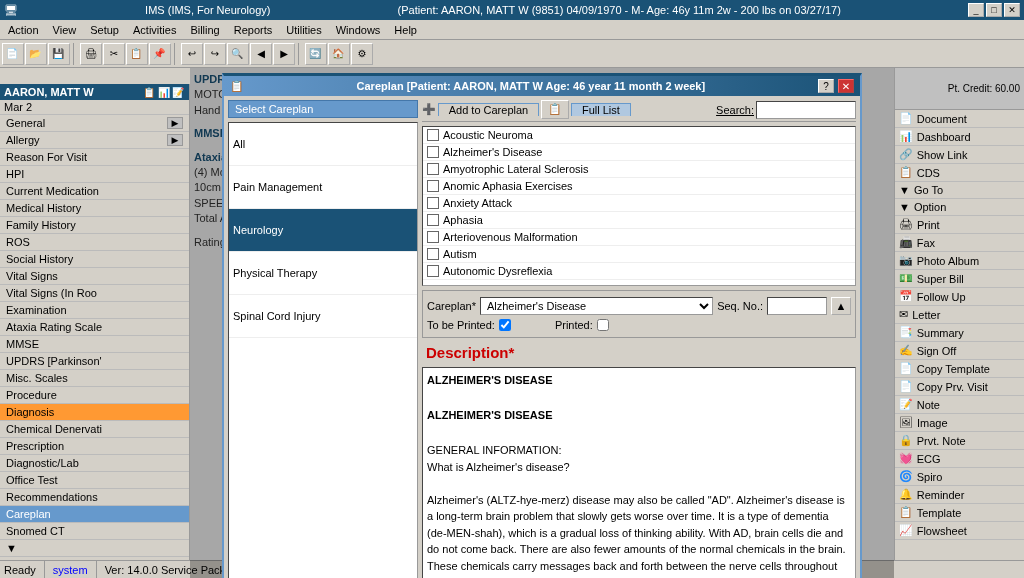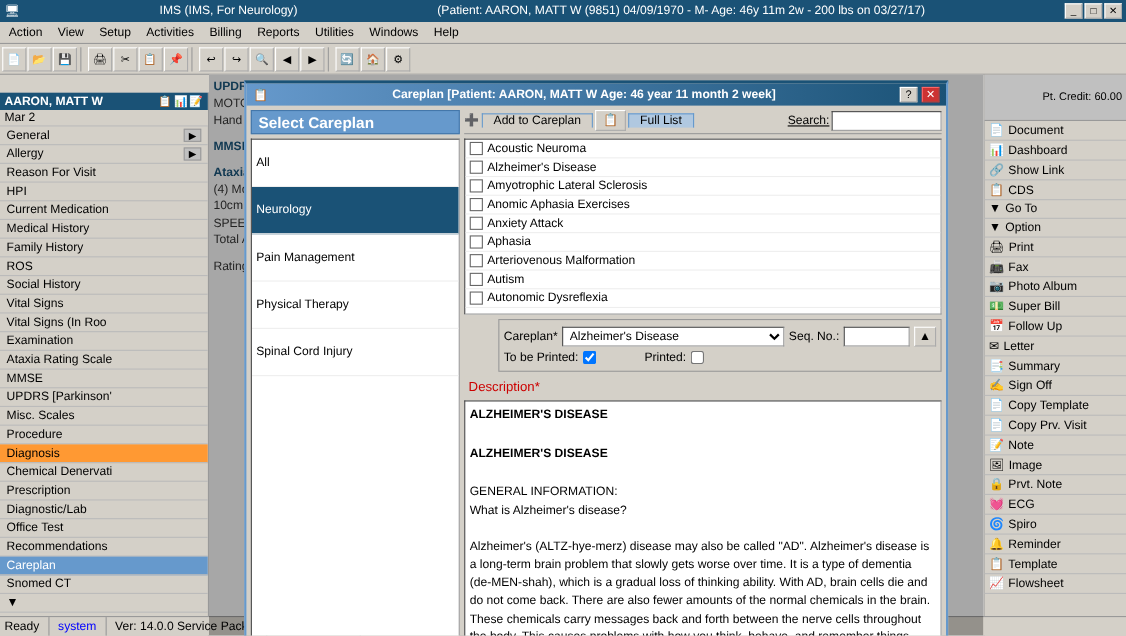--- a/index.html
+++ b/index.html
@@ -222,22 +222,22 @@
       width: 190px;
       display: flex;
       flex-direction: column;
       gap: 4px;
     }
 
     .section-label {
       background: #6699cc;
       color: white;
       padding: 2px 6px;
-      font-weight: bold;
-      font-size: 14px;
+      font-weight: normal;
+      font-size: 11px;
       border: 1px solid #4477aa;
     }
 
     .careplan-list {
       border: 1px inset #999;
       background: white;
       flex: 1;
       overflow-y: auto;
       min-height: 120px;
     }
@@ -524,22 +524,22 @@
               <button class="modal-close-btn">✕</button>
             </div>
           </div>
 
           <div class="modal-body">
 
             <div class="modal-left">
               <div class="section-label">Select Careplan</div>
               <div class="careplan-list">
                 <div class="careplan-list-item">All</div>
+                <div class="careplan-list-item">Pain Management</div>
                 <div class="careplan-list-item selected">Neurology</div>
-                <div class="careplan-list-item">Pain Management</div>
                 <div class="careplan-list-item">Physical Therapy</div>
                 <div class="careplan-list-item">Spinal Cord Injury</div>
               </div>
 
             </div>
 
             <div class="modal-right">
 
               <div class="tab-bar">
                 <span>➕</span>
@@ -582,39 +582,39 @@
                 <div class="condition-item">
                   <div class="condition-checkbox"></div>
                   <span>Autism</span>
                 </div>
                 <div class="condition-item">
                   <div class="condition-checkbox"></div>
                   <span>Autonomic Dysreflexia</span>
                 </div>
               </div>
 
-              <div style="background:#d4d0c8; border:1px solid #999; padding:4px;margin-left:31px;">
+              <div style="background:#d4d0c8; border:1px solid #999; padding:4px;">
                 <div class="form-row">
                   <span class="form-label">Careplan*</span>
                   <select class="form-select">
                     <option>Alzheimer's Disease</option>
                   </select>
                   <span class="form-label">Seq. No.:</span>
                   <input type="text" class="form-input" style="width: 60px; flex: 0 0 auto;" value="">
                   <button style="width:20px; height:18px; background:#d4d0c8; border:1px outset #fff; cursor:pointer;">▲</button>
                 </div>
                 <div class="form-row">
                   <span class="form-label">To be Printed:</span>
                   <input type="checkbox" class="form-checkbox" checked="" style="">
                   <span style="margin-left:40px;" class="form-label">Printed:</span>
                   <input type="checkbox" class="form-checkbox" style="">
                 </div>
               </div>
 
-              <div style="background:#d4d0c8; padding:2px 4px; font-size:12px; font-weight:normal; color:#cc0000;">Description*</div>
+              <div style="background:#d4d0c8; padding:2px 4px; font-size:15px; font-weight:bold; color:#cc0000;">Description*</div>
 
               <div class="desc-area">
                 <div class="desc-section-title">ALZHEIMER'S DISEASE</div>
                 <br>
                 <div class="desc-section-title">ALZHEIMER'S DISEASE</div>
                 <br>
                 <div>GENERAL INFORMATION:</div>
                 <div>What is Alzheimer's disease?</div>
                 <br>
                 <div>Alzheimer's (ALTZ-hye-merz) disease may also be called "AD". Alzheimer's disease is a long-term brain problem that slowly gets worse over time. It is a type of dementia (de-MEN-shah), which is a gradual loss of thinking ability. With AD, brain cells die and do not come back. There are also fewer amounts of the normal chemicals in the brain. These chemicals carry messages back and forth between the nerve cells throughout the body. This causes problems with how you think, behave, and remember things.</div>

